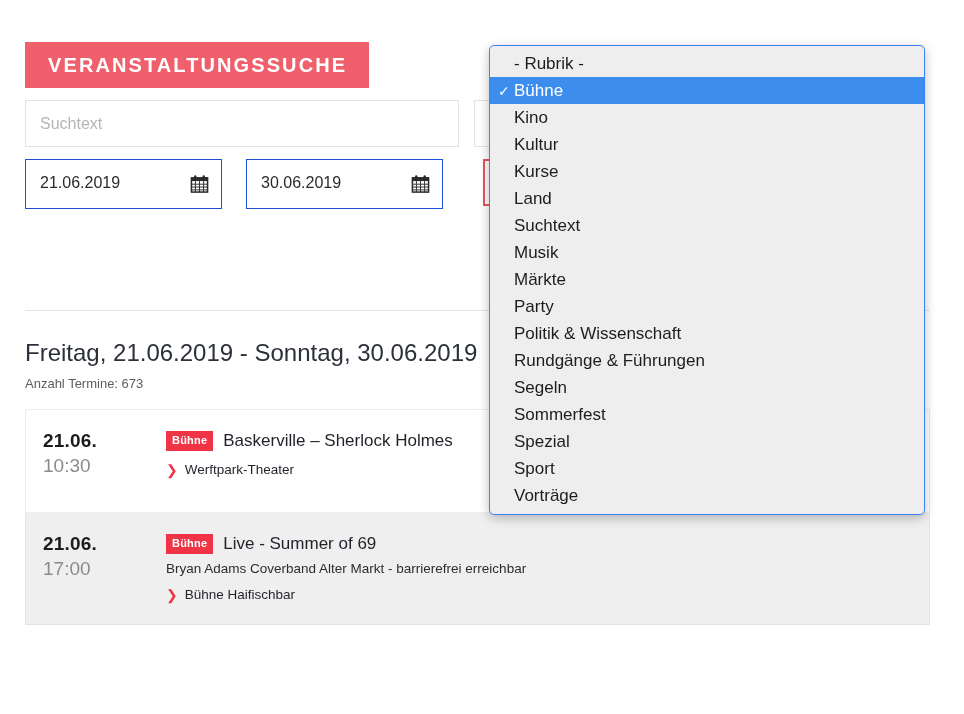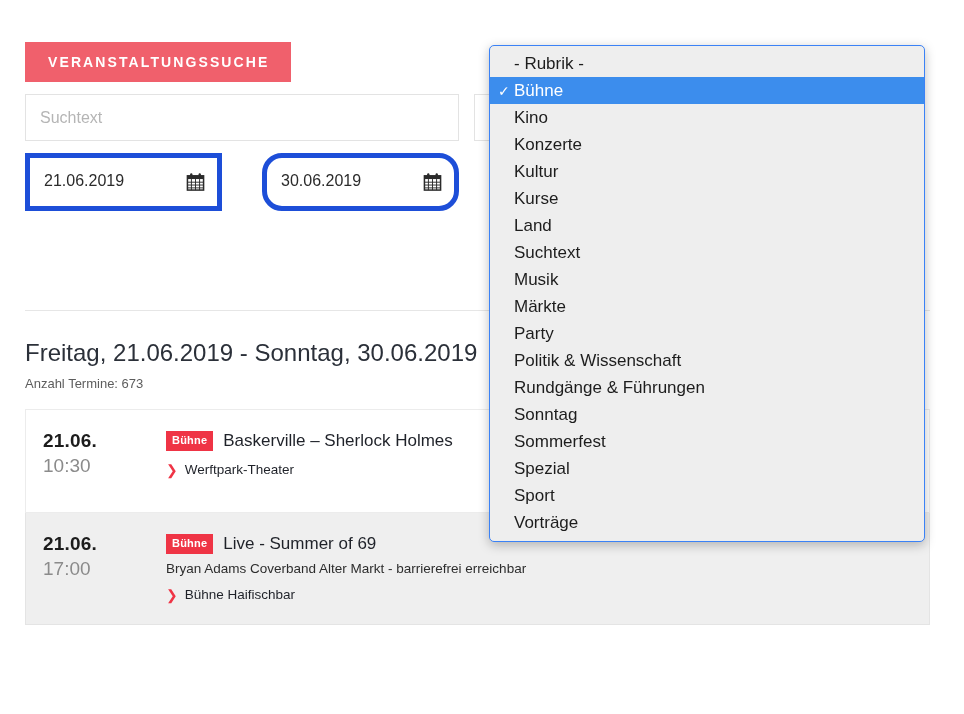--- a/index.html
+++ b/index.html
@@ -26,21 +26,21 @@
     position: absolute;
     left: 25px;
     top: 42px;
     width: 905px;
   }
 
   .search-title-btn {
     display: inline-block;
     background: #f0606c;
     color: #ffffff;
-    font-size: 14px;
+    font-size: 20px;
     font-weight: bold;
     letter-spacing: 2.1px;
     padding: 13px 22px 13px 23px;
     border: none;
     line-height: 1;
     cursor: pointer;
   }
 
   .field-row {
     margin-top: 12px;
@@ -102,26 +102,26 @@
 
   .date-row {
     margin-top: 12px;
     display: flex;
     align-items: flex-start;
   }
 
   .date-field {
     position: relative;
     width: 197px;
-    height: 58px;
+    height: 50px;
     box-sizing: border-box;
-    border: 5px solid #1d4ed8;
-    background: #ffffff;
-  }
-  .date-field + .date-field { margin-left: 40px; border-radius: 20px; }
+    border: 1px solid #1d4ed8;
+    background: #ffffff;
+  }
+  .date-field + .date-field { margin-left: 24px; }
   .date-field .dval {
     font-size: 16px;
     color: #2b2b2b;
     line-height: 45px;
     padding-left: 14px;
   }
   .cal-icon {
     position: absolute;
     right: 12px;
     top: 50%;
@@ -409,30 +409,29 @@
         </div>
       </div>
 
     </div>
   </div>
 
   <div class="dropdown-popup" id="dropdown-popup">
       <div class="dd-option"><span class="tick"></span><span class="olabel">- Rubrik -</span></div>
       <div class="dd-option selected"><span class="tick">✓</span><span class="olabel">Bühne</span></div>
       <div class="dd-option"><span class="tick"></span><span class="olabel">Kino</span></div>
-      <div class="dd-option"><span class="tick"></span><span class="olabel">Konzerte</span></div>
       <div class="dd-option"><span class="tick"></span><span class="olabel">Kultur</span></div>
       <div class="dd-option"><span class="tick"></span><span class="olabel">Kurse</span></div>
       <div class="dd-option"><span class="tick"></span><span class="olabel">Land</span></div>
       <div class="dd-option"><span class="tick"></span><span class="olabel">Suchtext</span></div>
       <div class="dd-option"><span class="tick"></span><span class="olabel">Musik</span></div>
       <div class="dd-option"><span class="tick"></span><span class="olabel">Märkte</span></div>
       <div class="dd-option"><span class="tick"></span><span class="olabel">Party</span></div>
       <div class="dd-option"><span class="tick"></span><span class="olabel">Politik &amp; Wissenschaft</span></div>
       <div class="dd-option"><span class="tick"></span><span class="olabel">Rundgänge &amp; Führungen</span></div>
-      <div class="dd-option"><span class="tick"></span><span class="olabel">Sonntag</span></div>
+      <div class="dd-option"><span class="tick"></span><span class="olabel">Segeln</span></div>
       <div class="dd-option"><span class="tick"></span><span class="olabel">Sommerfest</span></div>
       <div class="dd-option"><span class="tick"></span><span class="olabel">Spezial</span></div>
       <div class="dd-option"><span class="tick"></span><span class="olabel">Sport</span></div>
       <div class="dd-option"><span class="tick"></span><span class="olabel">Vorträge</span></div>
     </div>
 
 </div>
 
 </body></html>

